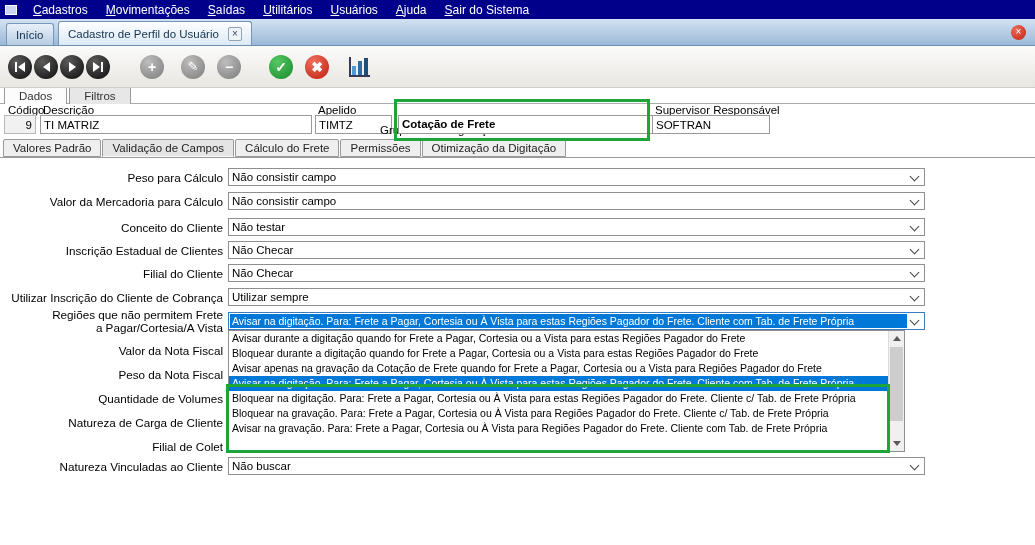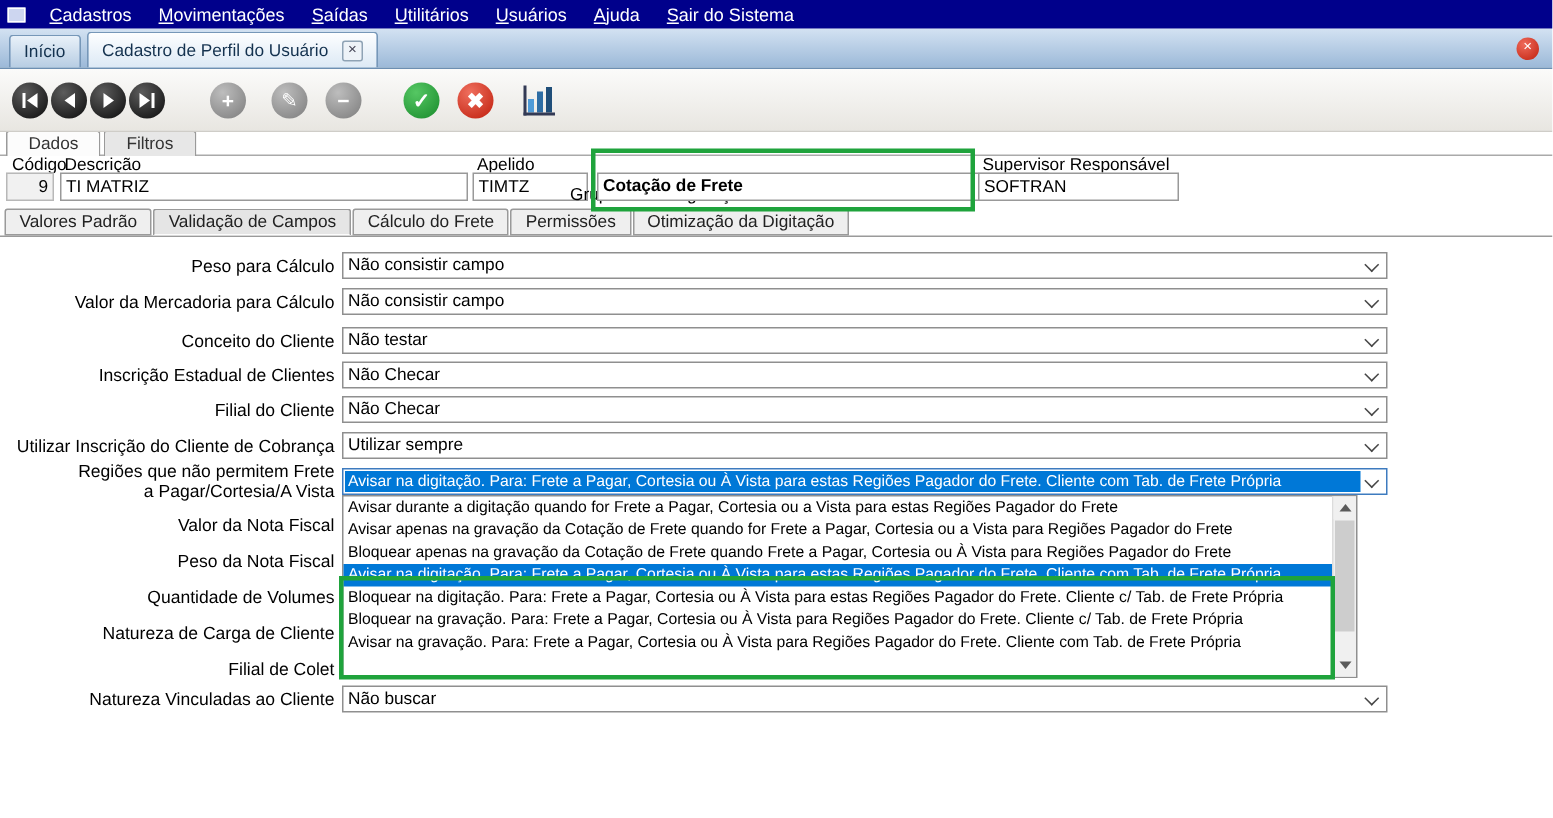--- a/index.html
+++ b/index.html
@@ -185,21 +185,21 @@
 <div class="fld-label" style="left:318px; top:104px;">Apelido</div>
 <input class="txt-input" style="left: 315px; top: 115px; width: 77px;" value="TIMTZ">
 
 <div class="fld-label" style="left:380px; top:104px;margin-top:20px;">Grupo de Configurações</div>
 <div class="hdr-combo" style="left:398px; top:115px; width:301px;font-weight:bold;">
   <span class="val">Cotação de Frete</span>
   <span class="btn"></span>
 </div>
 
 <div class="fld-label" style="left:655px; top:104px;">Supervisor Responsável</div>
-<input class="txt-input" style="left: 652px; top: 115px; width: 134px;" value="SOFTRAN">
+<input class="txt-input" style="left: 652px; top: 115px; width: 118px;" value="SOFTRAN">
 
 <div class="green-box" style="left:394px; top:99px; width:256px; height:42px;"></div>
 
 <div class="sec-tabs">
   <div class="sec-tab">Valores Padrão</div>
   <div class="sec-tab active">Validação de Campos</div>
   <div class="sec-tab">Cálculo do Frete</div>
   <div class="sec-tab">Permissões</div>
   <div class="sec-tab">Otimização da Digitação</div>
 </div>
@@ -249,22 +249,22 @@
 </div>
 
 <div class="row-label" style="top:344px;">Valor da Nota Fiscal</div>
 <div class="row-label" style="top:368px;">Peso da Nota Fiscal</div>
 <div class="row-label" style="top:392px;padding-left:16px;">Quantidade de Volumes</div>
 <div class="row-label" style="top:416px;">Natureza de Carga de Cliente</div>
 <div class="row-label" style="top:440px;">Filial de Colet</div>
 
 <div class="droplist">
   <div class="dl-item">Avisar durante a digitação quando for Frete a Pagar, Cortesia ou a Vista para estas Regiões Pagador do Frete</div>
+  <div class="dl-item">Bloquear durante a digitação quando for Frete a Pagar, Cortesia ou a Vista para estas Regiões Pagador do Frete</div>
   <div class="dl-item">Avisar apenas na gravação da Cotação de Frete quando for Frete a Pagar, Cortesia ou a Vista para Regiões Pagador do Frete</div>
-  <div class="dl-item">Bloquear apenas na gravação da Cotação de Frete quando Frete a Pagar, Cortesia ou À Vista para Regiões Pagador do Frete</div>
   <div class="dl-item selected">Avisar na digitação. Para: Frete a Pagar, Cortesia ou À Vista para estas Regiões Pagador do Frete. Cliente com Tab. de Frete Própria</div>
   <div class="dl-item">Bloquear na digitação. Para: Frete a Pagar, Cortesia ou À Vista para estas Regiões Pagador do Frete. Cliente c/ Tab. de Frete Própria</div>
   <div class="dl-item">Bloquear na gravação. Para: Frete a Pagar, Cortesia ou À Vista para Regiões Pagador do Frete. Cliente c/ Tab. de Frete Própria</div>
   <div class="dl-item">Avisar na gravação. Para: Frete a Pagar, Cortesia ou À Vista para Regiões Pagador do Frete. Cliente com Tab. de Frete Própria</div>
   <div class="dl-scroll">
     <div class="dl-up"></div>
     <div class="dl-thumb"></div>
     <div class="dl-down"></div>
   </div>
 </div>

